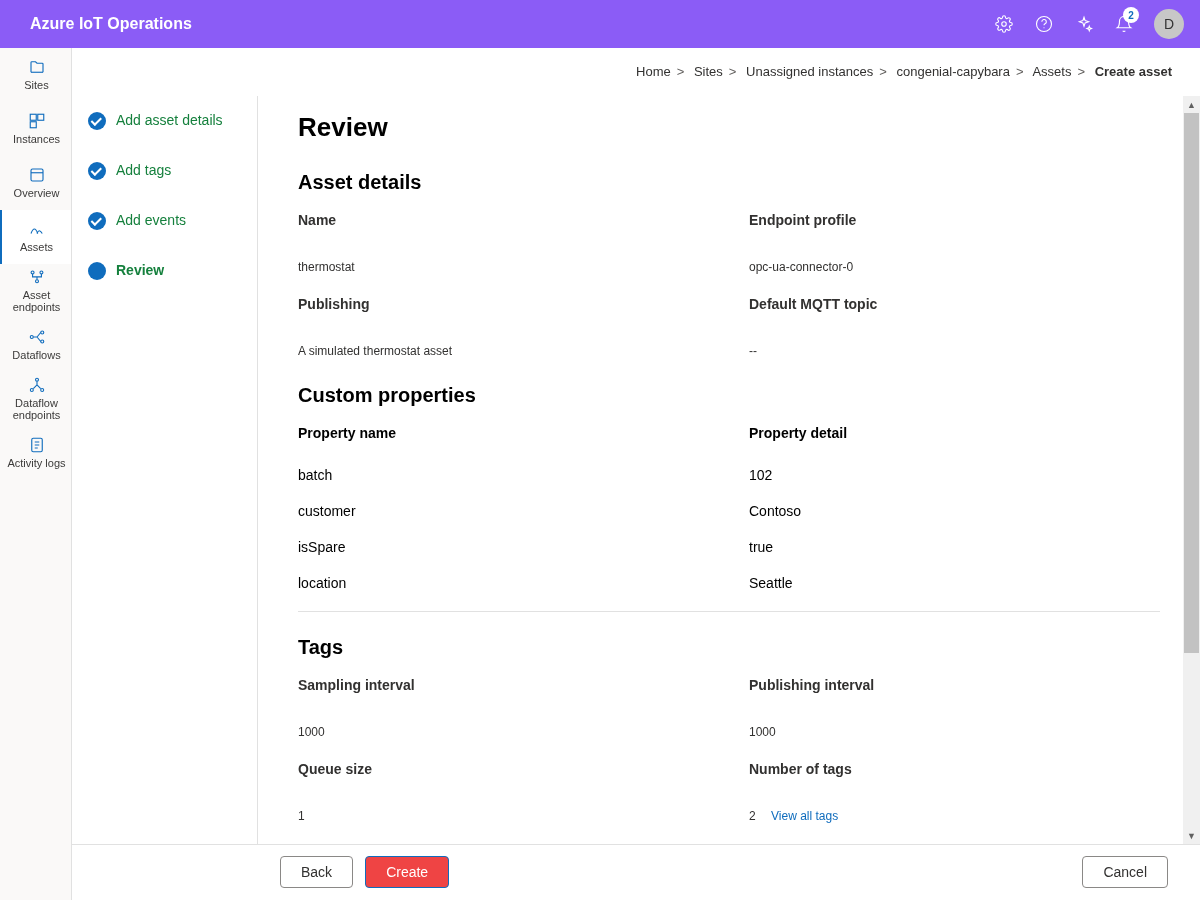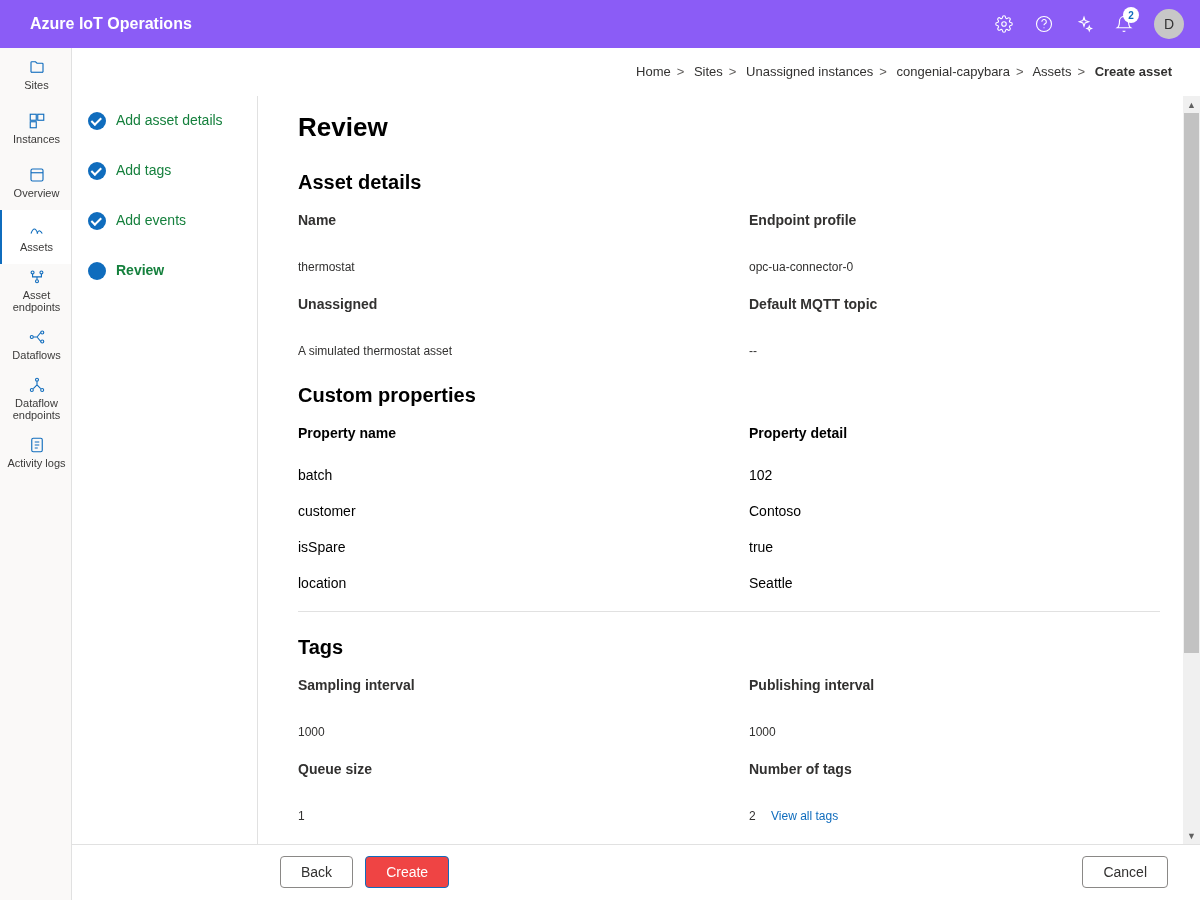--- a/index.html
+++ b/index.html
@@ -249,21 +249,21 @@
           <div class="kv-grid">
             <div>
               <div class="kv-label">Name</div>
               <div class="kv-value">thermostat</div>
             </div>
             <div>
               <div class="kv-label">Endpoint profile</div>
               <div class="kv-value">opc-ua-connector-0</div>
             </div>
             <div>
-              <div class="kv-label">Unassigned</div>
+              <div class="kv-label">Publishing</div>
               <div class="kv-value">A simulated thermostat asset</div>
             </div>
             <div>
               <div class="kv-label">Default MQTT topic</div>
               <div class="kv-value">--</div>
             </div>
           </div>
 
           <h2 class="section">Custom properties</h2>
           <div class="prop-header">

